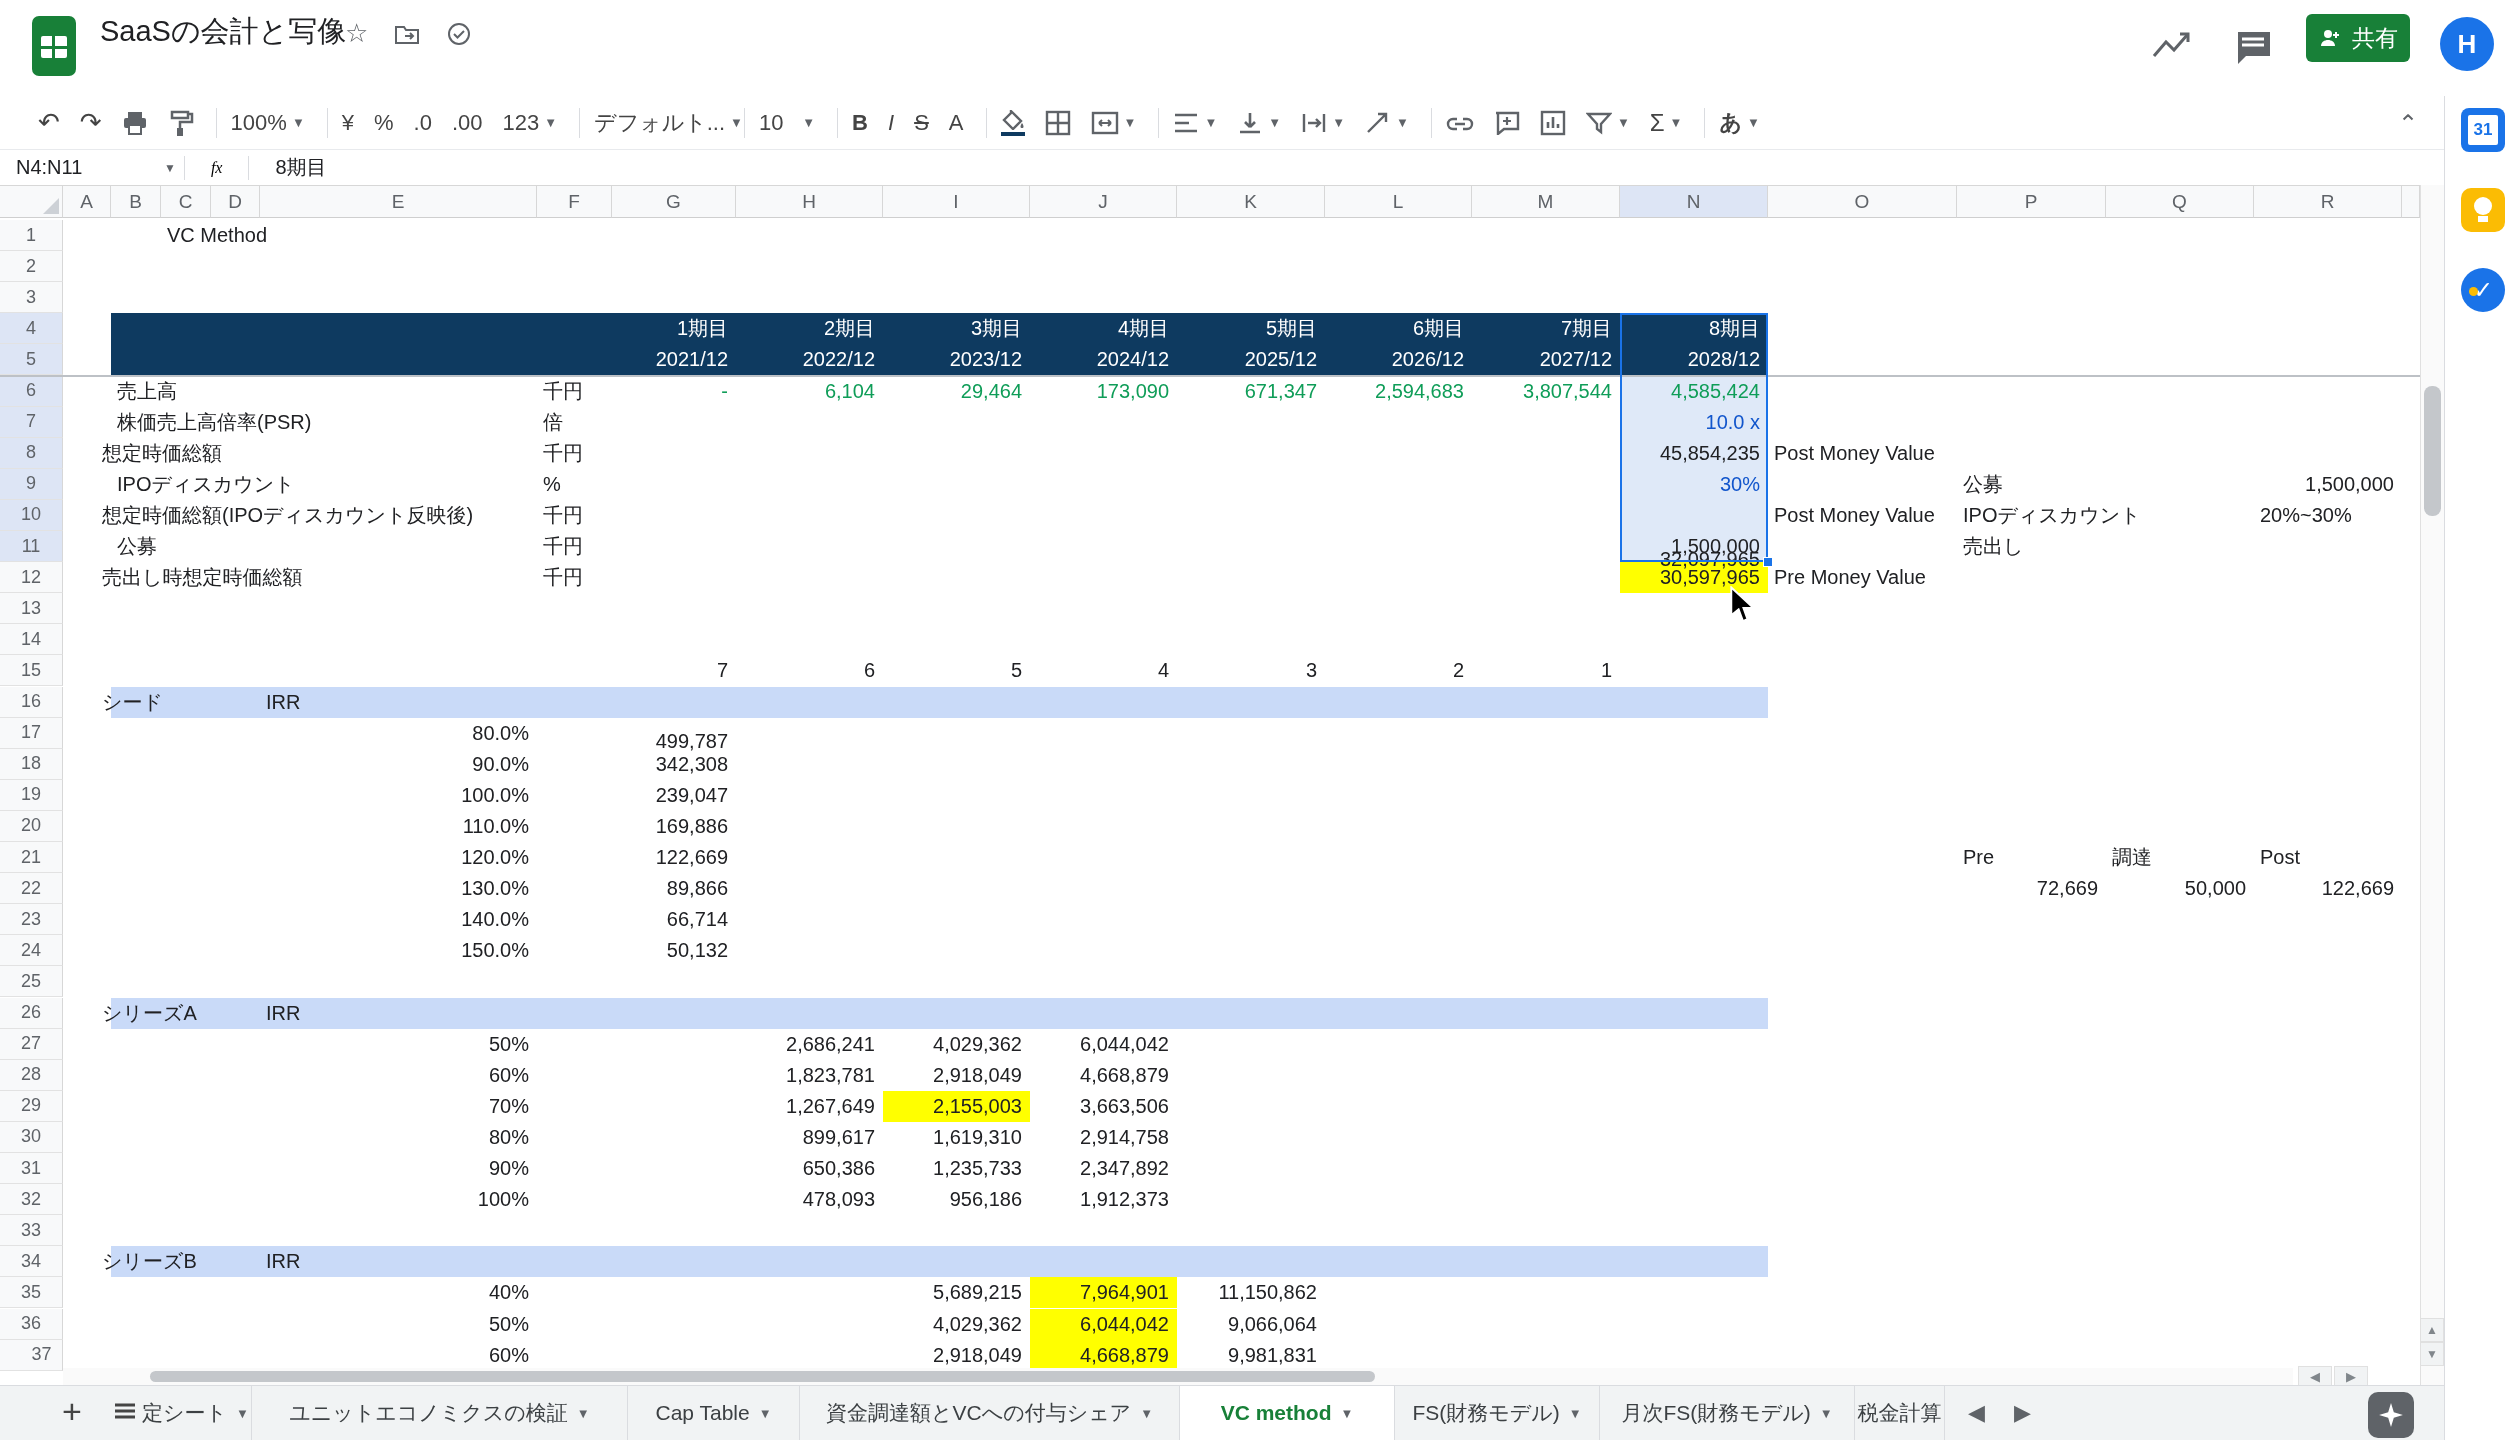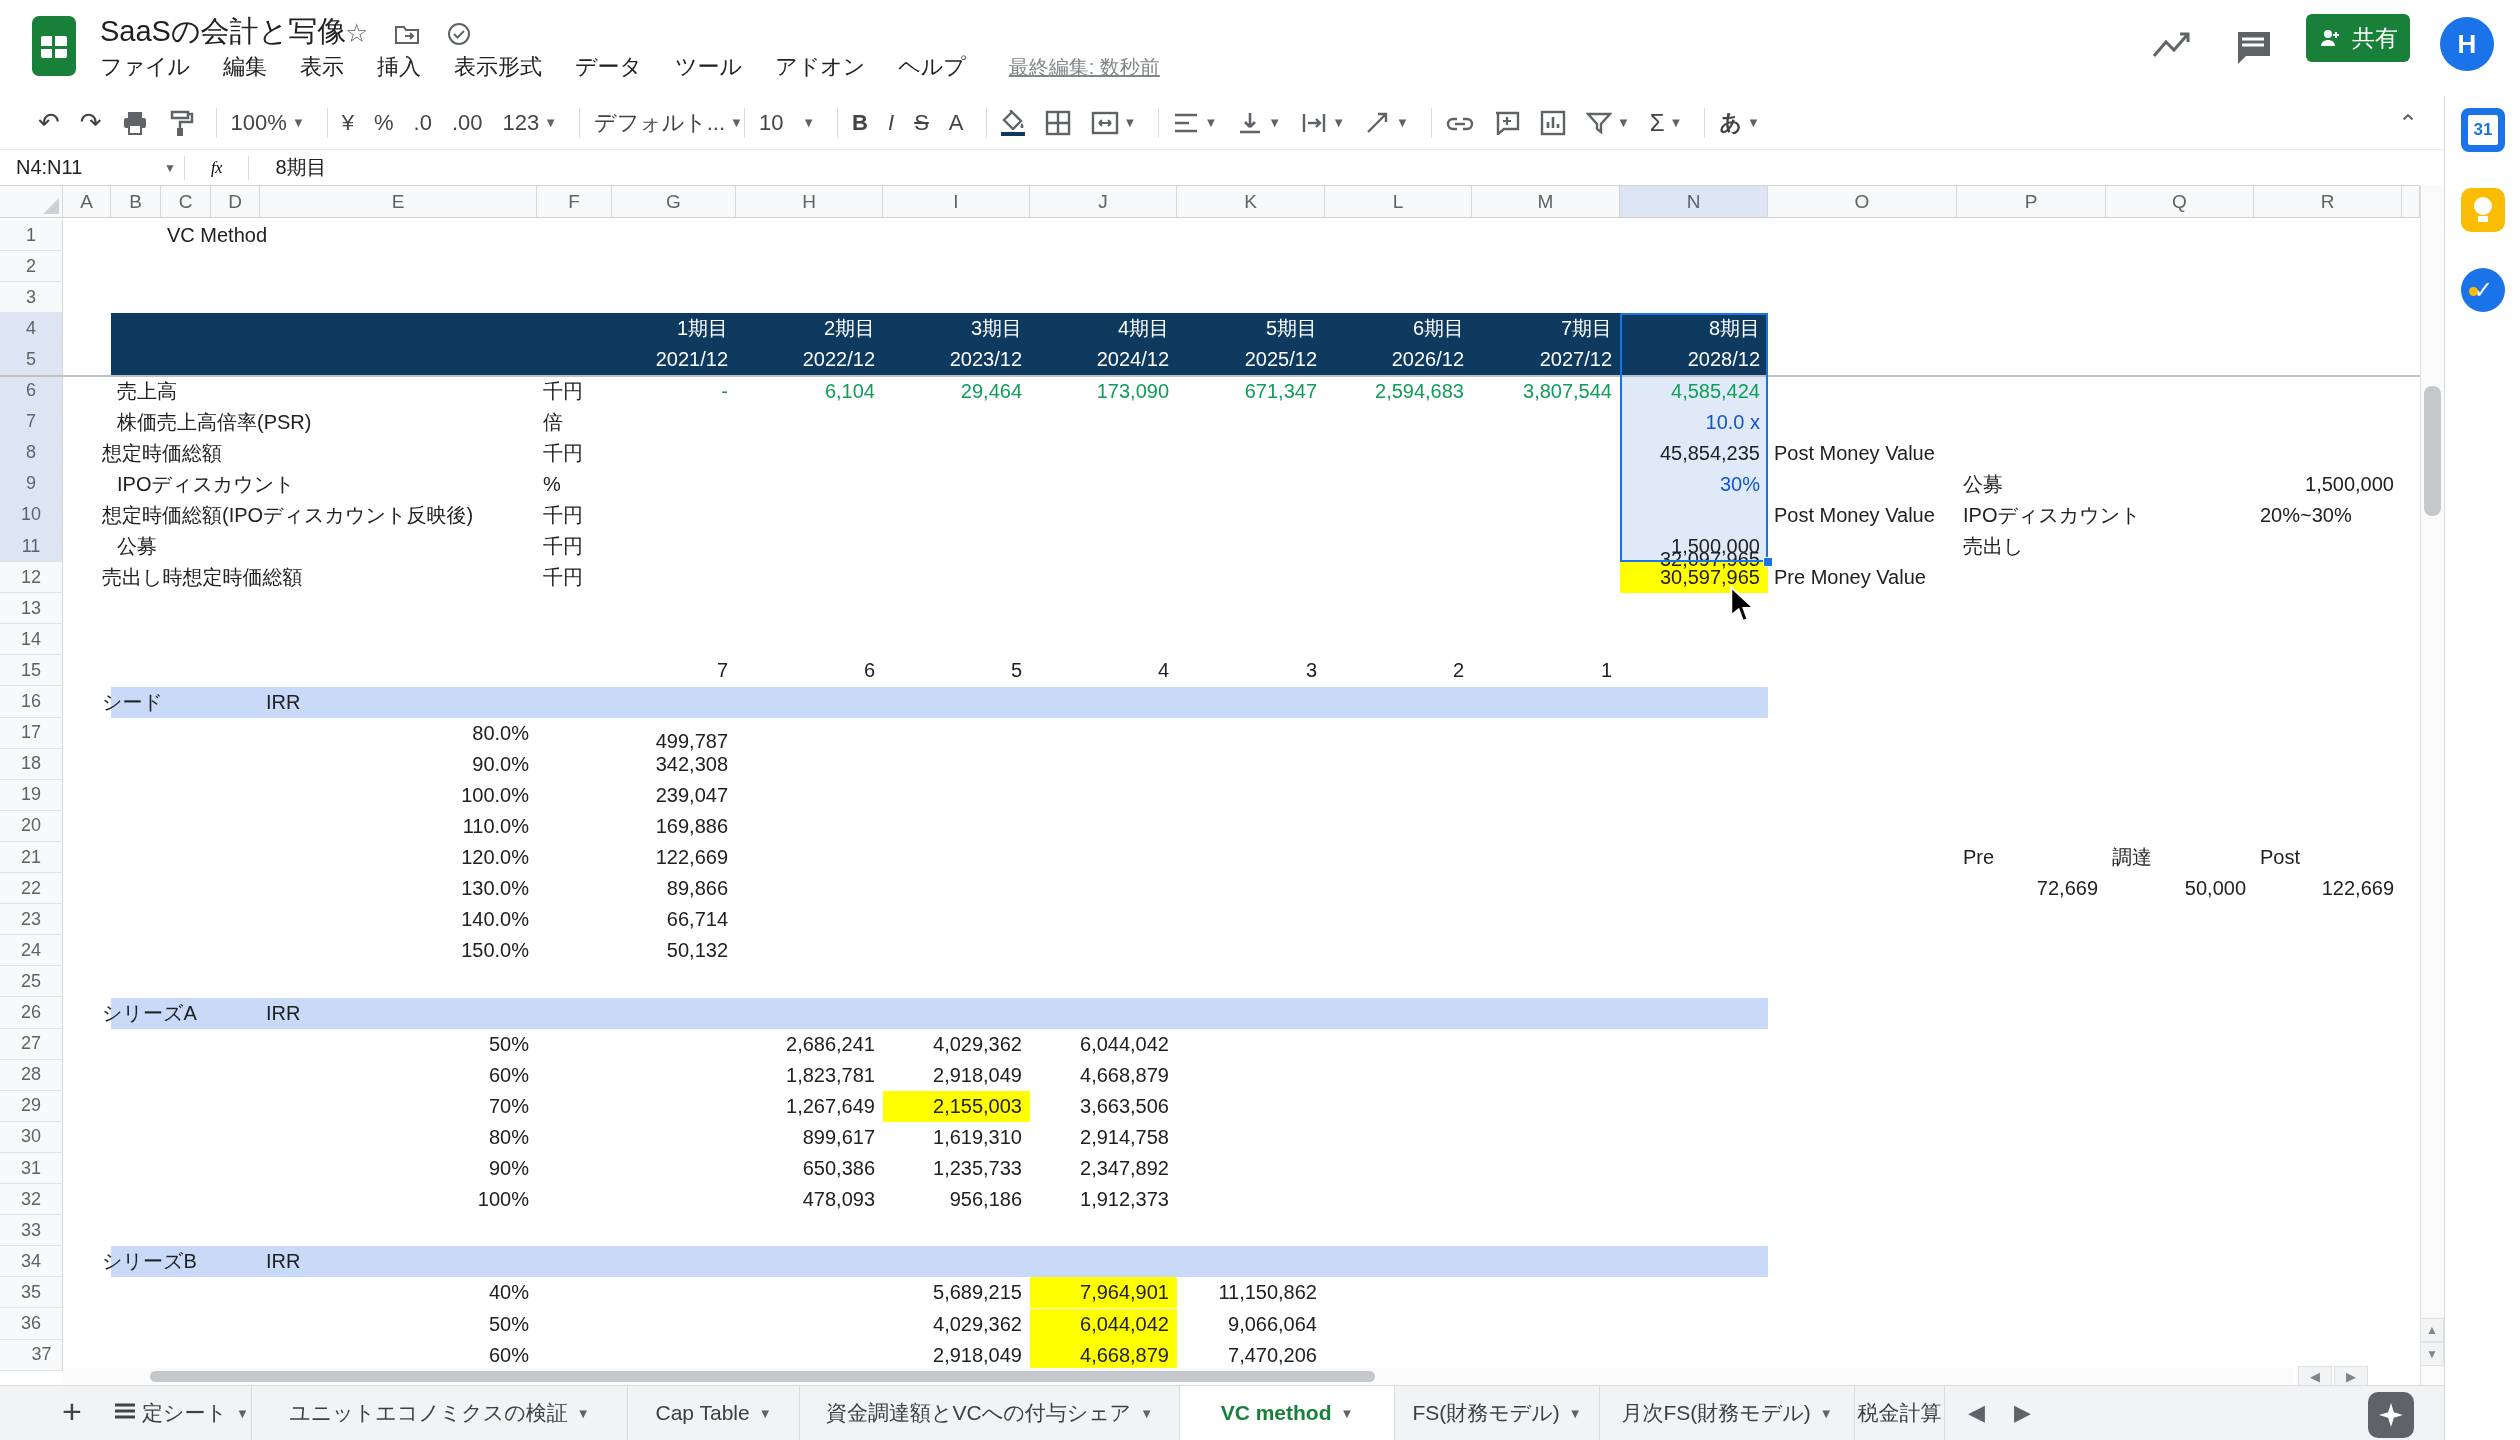--- a/index.html
+++ b/index.html
@@ -119,32 +119,20 @@
             <path d="M11 13h8m-3-3 3 3-3 3" stroke="#5f6368" stroke-width="2" fill="none"></path>
           </svg>
     </span>
     <span class="t-icon">
       <svg width="26" height="26" viewBox="0 0 26 26">
             <circle cx="13" cy="13" r="10" fill="none" stroke="#5f6368" stroke-width="2"></circle>
             <path d="M8 13l3.5 3.5L18 10" fill="none" stroke="#5f6368" stroke-width="2"></path>
           </svg>
     </span>
   </div>
-  <div id="menubar">
-        <span class="menu-item">ファイル</span>
-        <span class="menu-item">編集</span>
-        <span class="menu-item">表示</span>
-        <span class="menu-item">挿入</span>
-        <span class="menu-item">表示形式</span>
-        <span class="menu-item">データ</span>
-        <span class="menu-item">ツール</span>
-        <span class="menu-item">アドオン</span>
-        <span class="menu-item">ヘルプ</span>
-        <span class="last-edit">最終編集: 数秒前</span>
-      </div>
   <span class="trend-ic">
     <svg width="44" height="36" viewBox="0 0 44 36">
           <path d="M4 28 16 14l8 8L38 6" fill="none" stroke="#5f6368" stroke-width="3"></path>
           <path d="M30 6h8v8" fill="none" stroke="#5f6368" stroke-width="3"></path>
         </svg>
   </span>
   <span class="comment-ic">
     <svg width="42" height="40" viewBox="0 0 42 40">
           <path d="M4 4h34v24H14l-8 8V4z" fill="#5f6368"></path>
           <path d="M10 11h22M10 17h22" stroke="#fff" stroke-width="3"></path>
@@ -490,21 +478,21 @@
       <div class="cell r " style="top: 1092.4px; left: 883px; width: 139px;">5,689,215</div>
       <div class="cell r " style="top: 1092.4px; left: 1030px; width: 139px;">7,964,901</div>
       <div class="cell r " style="top: 1092.4px; left: 1177px; width: 140px;">11,150,862</div>
       <div class="cell r " style="top: 1123.5px; left: 260px; width: 269px;">50%</div>
       <div class="cell r " style="top: 1123.5px; left: 883px; width: 139px;">4,029,362</div>
       <div class="cell r " style="top: 1123.5px; left: 1030px; width: 139px;">6,044,042</div>
       <div class="cell r " style="top: 1123.5px; left: 1177px; width: 140px;">9,066,064</div>
       <div class="cell r " style="top: 1154.6px; left: 260px; width: 269px;">60%</div>
       <div class="cell r " style="top: 1154.6px; left: 883px; width: 139px;">2,918,049</div>
       <div class="cell r " style="top: 1154.6px; left: 1030px; width: 139px;">4,668,879</div>
-      <div class="cell r " style="top: 1154.6px; left: 1177px; width: 140px;">7,470,206</div>
+      <div class="cell r " style="top: 1154.6px; left: 1177px; width: 140px;">9,981,831</div>
       <div class="sel-rect" style="left: 1620px; width: 148px; top: 128.3px; height: 248.8px; border-color: rgb(26, 115, 232);"></div>
       <div class="fill-handle" style="left: 1763px; top: 372.1px; background: rgb(26, 115, 232);"></div>
     </div>
 
 <div class="vscroll"></div>
 <div class="vthumb"></div>
 <div class="vstep" style="top:1318px;">▲</div>
 <div class="vstep" style="top:1342px;">▼</div>
 <div class="hscroll"></div>
 <div class="hthumb"></div>

